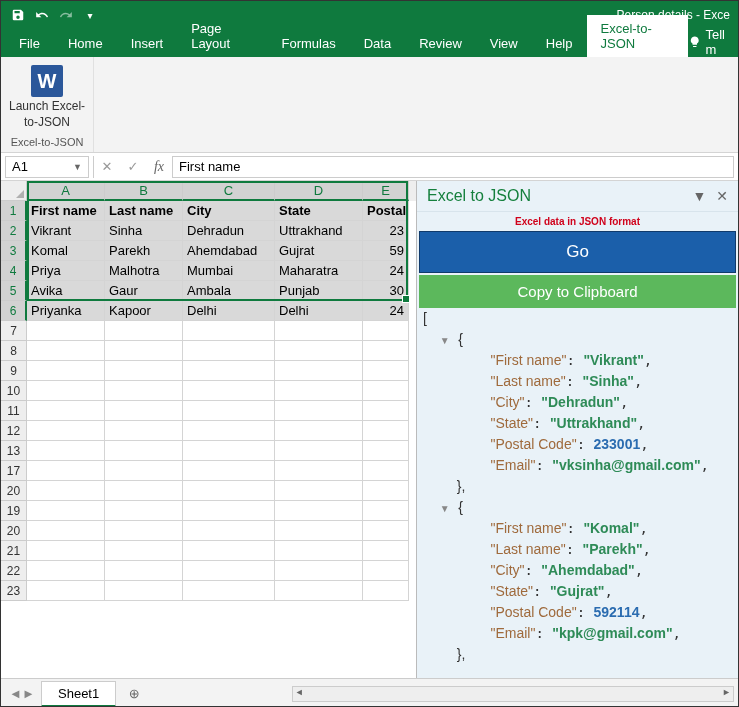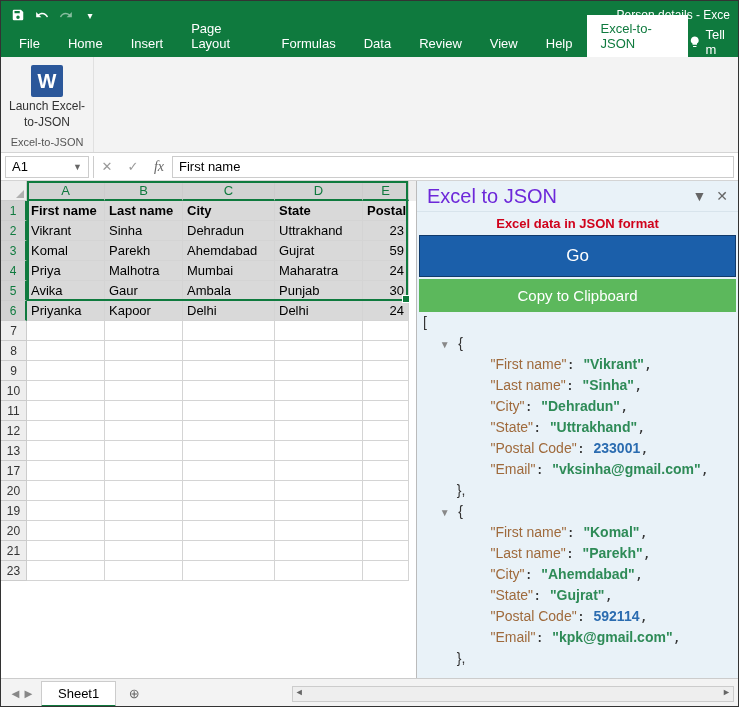--- a/index.html
+++ b/index.html
@@ -47,24 +47,24 @@
   .cell { border-right: 1px solid #d4d4d4; border-bottom: 1px solid #d4d4d4; padding: 0 4px; font-size: 13px; display: flex; align-items: center; overflow: hidden; white-space: nowrap; }
   .header-row .cell { font-weight: bold; background: #d9d9d9; }
   .data-row .cell { background: #d9d9d9; }
   .cell.num { justify-content: flex-end; }
   
   .selection-border { position: absolute; border: 2px solid #0f7a3e; pointer-events: none; left: 26px; top: 0px; width: 381px; height: 120px; }
   .selection-border::after { content: ''; position: absolute; right: -4px; bottom: -4px; width: 6px; height: 6px; background: #0f7a3e; border: 1px solid #fff; }
   
   .addin-pane { width: 322px; border-left: 1px solid #bbb; background: #e9f2f8; display: flex; flex-direction: column; }
   .pane-header { height: 36px; display: flex; align-items: center; justify-content: space-between; padding: 0 10px; background: #e9f2f8; border-bottom: 1px solid #d8e4ec; }
-  .pane-title { color: #6d28d9; font-size: 20px; }
+  .pane-title { color: #15803d; font-size: 16px; }
   .pane-controls { display: flex; gap: 10px; }
   .pane-ctrl { cursor: pointer; color: #666; font-size: 14px; }
-  .pane-banner { color: #d0021b; font-weight: bold; text-align: center; padding: 4px; font-size: 13px; background: #e9f2f8; }
+  .pane-banner { color: #d0021b; font-weight: bold; text-align: center; padding: 4px; font-size: 10px; background: #e9f2f8; }
   .go-btn { background: #1b5faa; color: #fff; text-align: center; padding: 10px; font-size: 17px; cursor: pointer; border: 1px solid #103a6b; margin: 0 2px; }
   .copy-btn { background: #5cb85c; color: #fff; text-align: center; padding: 8px; font-size: 15px; cursor: pointer; margin: 2px 2px 0 2px; }
   .sample-label { color: #1b5faa; font-size: 16px; padding: 2px 6px; }
   .json-output { font-family: Consolas, monospace; font-size: 14px; padding: 0 6px 6px 6px; color: #333; line-height: 1.5; overflow: hidden; }
   .json-output .tw { color: #888; font-size: 10px; display: inline-block; width: 10px; }
   .json-output .key { color: #9f6a3c; }
   .json-output .str { color: #2e8b57; font-weight: bold; }
   .json-output .num { color: #2b6cb0; font-weight: bold; }
   .json-output .brace { color: #333; }
   
@@ -294,20 +294,28 @@
         </div>
         <div class="row">
           <div class="row-h">21</div>
           <div class="cell" style="width: 78px;"></div>
           <div class="cell" style="width: 78px;"></div>
           <div class="cell" style="width: 92px;"></div>
           <div class="cell" style="width: 88px;"></div>
           <div class="cell num" style="width: 46px;"></div>
         </div>
         <div class="row">
+          <div class="row-h">22</div>
+          <div class="cell" style="width: 78px;"></div>
+          <div class="cell" style="width: 78px;"></div>
+          <div class="cell" style="width: 92px;"></div>
+          <div class="cell" style="width: 88px;"></div>
+          <div class="cell num" style="width: 46px;"></div>
+        </div>
+        <div class="row">
           <div class="row-h">23</div>
           <div class="cell" style="width: 78px;"></div>
           <div class="cell" style="width: 78px;"></div>
           <div class="cell" style="width: 92px;"></div>
           <div class="cell" style="width: 88px;"></div>
           <div class="cell num" style="width: 46px;"></div>
         </div>
       </div>
     <div class="selection-border"></div>
   </div>

